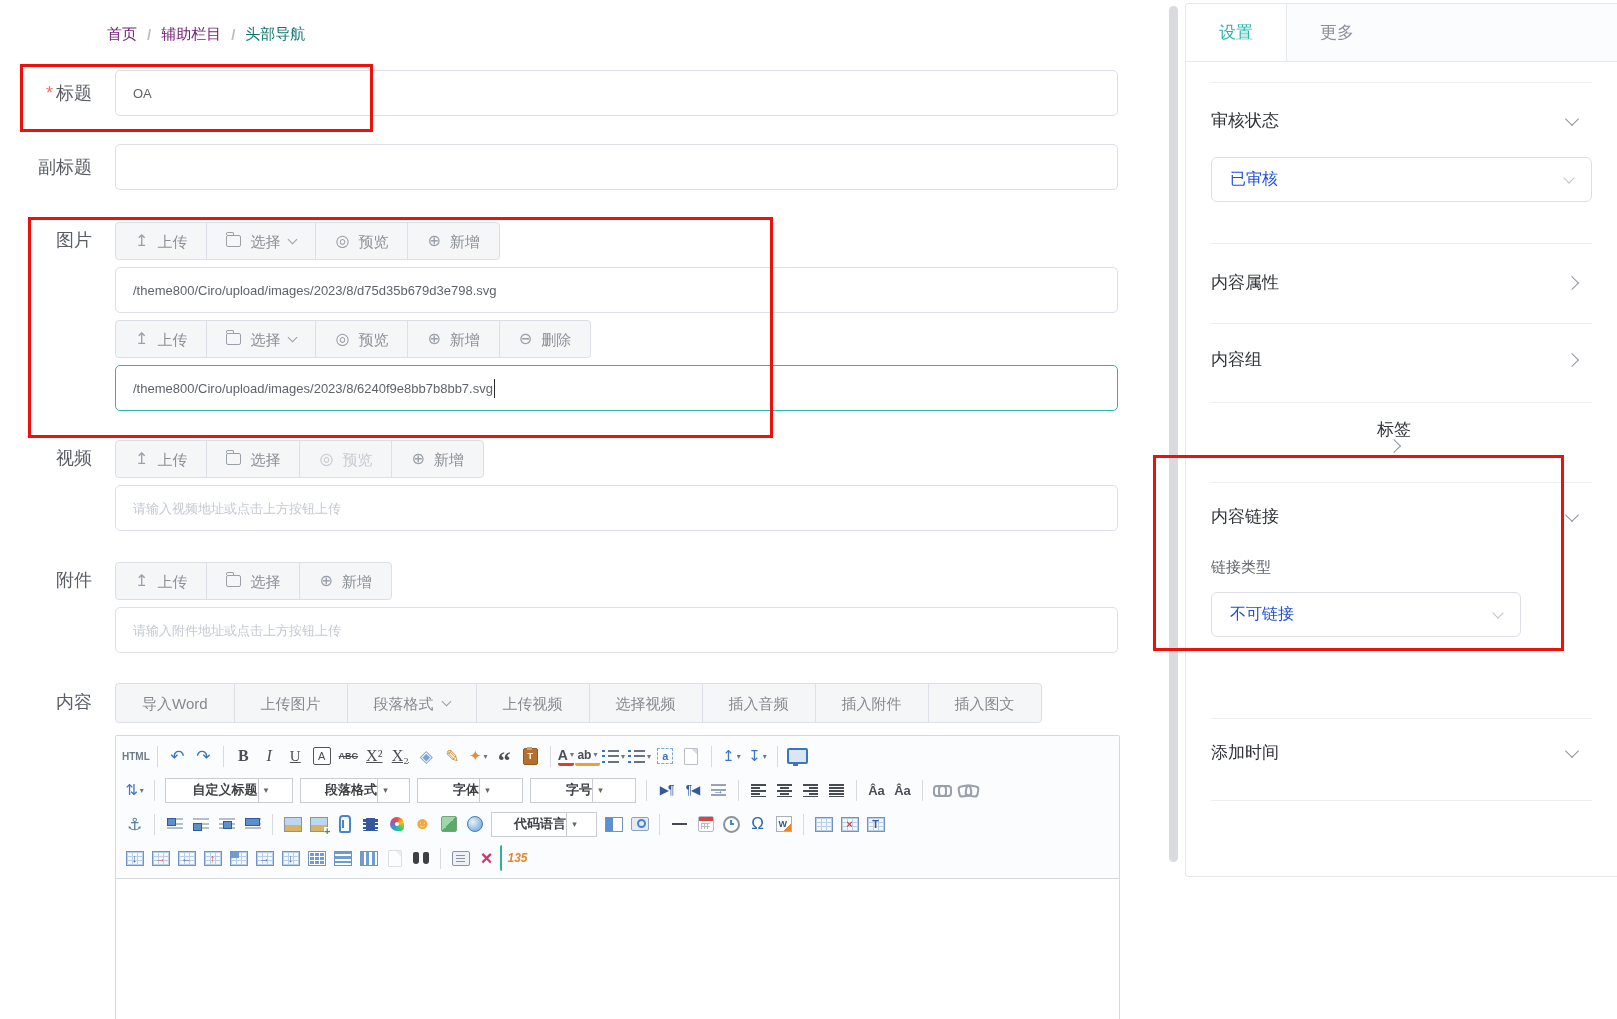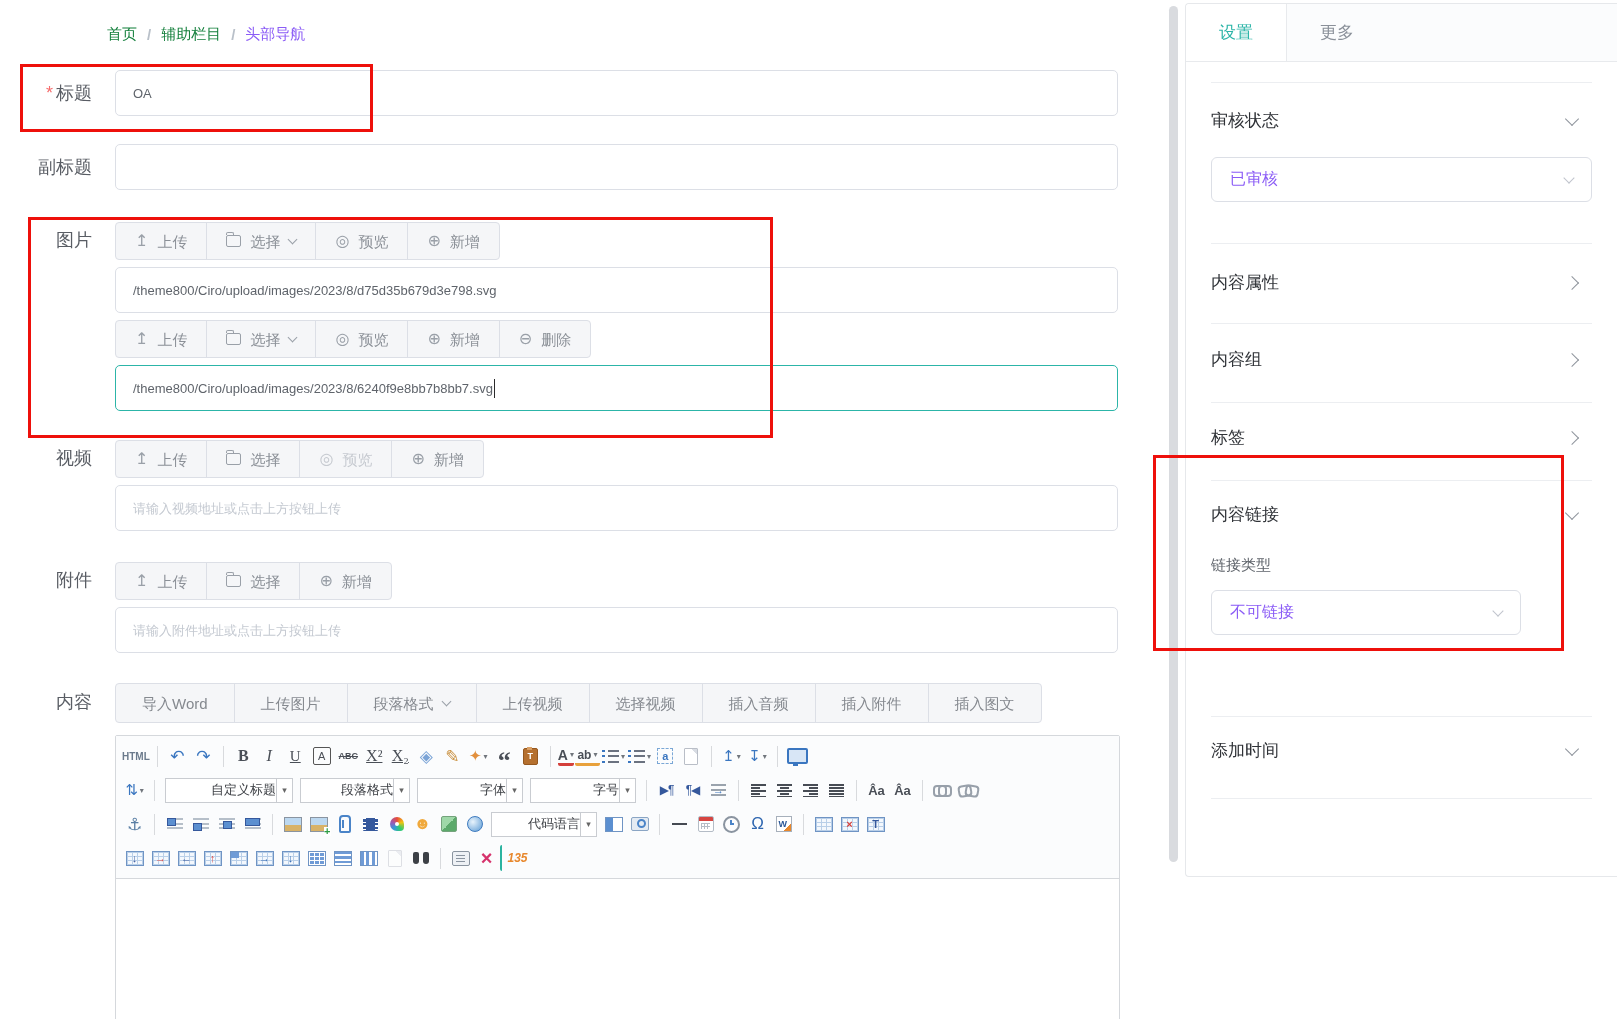--- a/index.html
+++ b/index.html
@@ -1,23 +1,23 @@
 <!DOCTYPE html>
 <html style="--accent: #2cb5a8; --annotation: #ee100b; --required: #f56c6c;"><head>
 <meta charset="utf-8">
 <style>
   html,body{margin:0;padding:0;}
   body{width:1617px;height:1019px;position:relative;overflow:hidden;background:#fff;
        font-family:"Liberation Sans","DejaVu Sans",sans-serif;color:#333;}
   
   .left-pane{position:absolute;left:0;top:0;width:1165px;height:1019px;background:#fff;}
   .crumbs{display:flex;align-items:center;gap:10px;padding:25px 0 0 107px;font-size:15px;color:#9aa3b1;}
-  .crumb{color:#15803d;cursor:pointer;}
+  .crumb{color:#701a75;cursor:pointer;}
   .crumb-sep{color:#b9c0c9;font-weight:bold;}
-  .crumb-cur{color:#8b5cf6;}
+  .crumb-cur{color:#0f766e;}
   .frow{display:flex;margin-left:30px;align-items:flex-start;}
   .flabel{width:62px;margin-right:23px;text-align:right;font-size:18px;color:#595d64;flex:none;white-space:nowrap;}
   .lh46{line-height:46px;} .lh36{line-height:36px;} .lh38{line-height:38px;}
   .req{color:var(--required,#f56c6c);margin-right:3px;}
   .ctrl{flex:none;}
   .inp{width:1003px;height:46px;border:1px solid #dcdfe6;border-radius:5px;padding:0 17px;
        font-size:13px;color:#5f646b;outline:none;background:#fff;box-sizing:border-box;}
   .inp::placeholder{color:#c4c9d1;}
   .inp-div{display:flex;align-items:center;}
   .inp-focus{border-color:var(--accent,#2cb5a8);}
@@ -41,21 +41,21 @@
   .action-bar .gbtn{height:38px;padding:0 26px;color:#85898f;}
   
   .editor{width:1005px;border:1px solid #d5d8dc;border-radius:2px;margin-top:12px;box-sizing:border-box;background:#fff;}
   .toolbar{background:#fbfcfd;border-bottom:1px solid #d5d8dc;padding:3px 6px;}
   .tb-row{display:flex;align-items:center;height:34px;gap:1px;}
   .tb-sep{width:1px;height:21px;background:#d8dadd;margin:0 6px;flex:none;}
   .tb-ic{min-width:25px;height:26px;display:inline-flex;align-items:center;justify-content:center;
          position:relative;font-size:15px;color:#4a4f57;cursor:pointer;border-radius:2px;flex:none;}
   .tb-caret{font-size:8px;color:#71767d;margin-left:2px;font-style:normal;}
   .tb-sel{height:23px;border:1px solid #c9ccd1;background:#fff;display:inline-flex;align-items:center;
-          justify-content:flex-end;font-size:13px;color:#3c3f44;padding:0 0 0 8px;margin:0 3px;cursor:pointer;flex:none;}
+          justify-content:center;font-size:13px;color:#3c3f44;padding:0 0 0 8px;margin:0 3px;cursor:pointer;flex:none;font-weight:bold;}
   .tsl{white-space:nowrap;}
   .tsc{font-size:9px;color:#666;border-left:1px solid #c9ccd1;width:15px;text-align:center;align-self:stretch;
        display:flex;align-items:center;justify-content:center;}
   .tb-ic.html{font-size:10px;font-weight:bold;color:#6b7a8c;}
   .tb-ic.lg{font-size:17px;}
   .tb-ic.serif{font-family:"Liberation Serif","DejaVu Serif",serif;}
   .tb-ic.bold{font-weight:bold;font-size:16px;}
   .tb-ic.ital{font-style:italic;font-size:16px;}
   .tb-ic.und{text-decoration:underline;font-size:15px;}
   .tb-ic.boxed{border:1px solid #555;min-width:0;width:16px;height:16px;font-size:11px;margin:0 4px;}
@@ -161,21 +161,21 @@
   .ptabs{height:57px;display:flex;background:#fbfcfd;border-bottom:1px solid #e8eaed;border-radius:4px 0 0 0;}
   .ptab{width:100px;display:flex;align-items:center;justify-content:center;font-size:17px;cursor:pointer;}
   .ptab.active{background:#fff;color:var(--accent,#2cb5a8);border-right:1px solid #e8eaed;border-radius:4px 0 0 0;}
   .ptab.inactive{color:#8a9099;}
   .panel-body{padding:0 25px;}
   .pdiv{height:1px;background:#eceef1;}
   .sec-head{display:flex;justify-content:space-between;align-items:center;font-size:17px;color:#2f3237;
             margin-right:15px;cursor:pointer;}
   .sec-head .chv{width:9px;height:9px;border-color:#8e949c;}
   .psel{height:45px;border:1px solid #dcdfe6;border-radius:6px;display:flex;align-items:center;
-        justify-content:space-between;padding:0 18px;font-size:16px;color:#8b5cf6;cursor:pointer;box-sizing:border-box;}
+        justify-content:space-between;padding:0 18px;font-size:16px;color:#1d4ed8;cursor:pointer;box-sizing:border-box;}
   .psel .chv{border-color:#c0c4cc;}
   .plabel{font-size:15px;color:#5f646b;}
   .pdate{width:332px;height:45px;border:1px solid #dcdfe6;border-radius:6px;display:flex;align-items:center;
          padding:0 14px;font-size:16px;color:#5a5e64;box-sizing:border-box;cursor:pointer;}
   .ic-clock{width:14px;height:14px;border:1.5px solid #b9bec7;border-radius:50%;position:relative;flex:none;margin-right:11px;}
   .ic-clock::after{content:"";position:absolute;left:6px;top:2px;width:1.5px;height:5px;background:#b9bec7;}
   .ic-clock::before{content:"";position:absolute;left:6px;top:6px;width:4px;height:1.5px;background:#b9bec7;}
   
   .ann{position:absolute;border:3px solid var(--annotation,#ee100b);pointer-events:none;z-index:20;}
   #ann1{left:20px;top:64px;width:347px;height:62px;}
@@ -586,21 +586,21 @@
     <div class="sec-head" style="margin-top:27px;">
       <span>内容属性</span>
       <i class="chv right"></i>
     </div>
     <div class="pdiv" style="margin-top:29px;"></div>
     <div class="sec-head" style="margin-top:24px;">
       <span>内容组</span>
       <i class="chv right"></i>
     </div>
     <div class="pdiv" style="margin-top:31px;"></div>
-    <div class="sec-head" style="margin-top:23px;">
+    <div class="sec-head" style="margin-top:15px;flex-direction:column;">
       <span>标签</span>
       <i class="chv right"></i>
     </div>
     <div class="pdiv" style="margin-top:31px;"></div>
     <div class="sec-head" style="margin-top:22px;">
       <span>内容链接</span>
       <i class="chv"></i>
     </div>
     <div class="plabel" style="margin-top:30px;">链接类型</div>
     <div class="psel" style="margin-top:15px;width:310px;">

